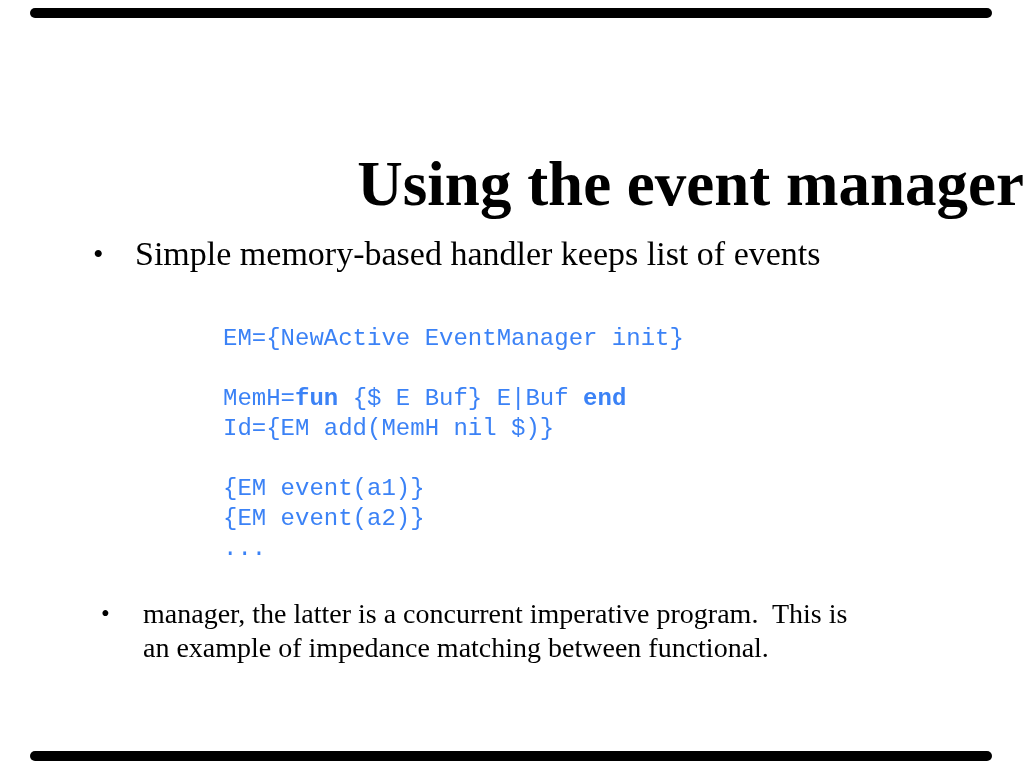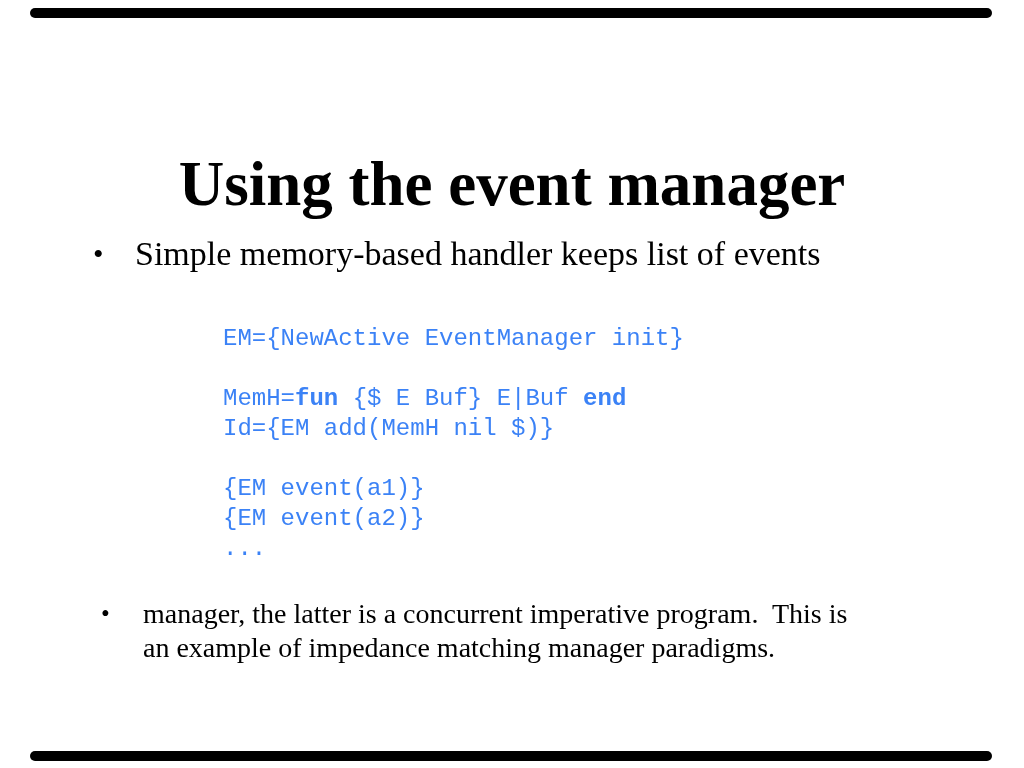--- a/index.html
+++ b/index.html
@@ -25,21 +25,21 @@
     border-radius: 5px;
   }
   #top-bar { top: 8px; }
   #bottom-bar { top: 751px; }
 
   #title {
     position: absolute;
     top: 106px;
     left: 0;
     width: 1024px;
-    text-align: center;
+    text-align: right;
     font-size: 63px;
     line-height: 1.15;
     font-family: "Liberation Serif", serif;
     white-space: pre;
   }
 
   .bullet-row {
     position: absolute;
     display: flex;
     align-items: flex-start;
@@ -98,19 +98,19 @@
     <span class="bullet-marker">•</span>
     <span class="bullet-text">Simple memory-based handler keeps list of events</span>
   </div>
 
   <div id="code-block"><div class="code-line"><span>EM={NewActive EventManager init}</span></div><div class="code-line">&nbsp;</div><div class="code-line"><span>MemH=</span><span class="code-bold">fun</span><span> {$ E Buf} E|Buf </span><span class="code-bold">end</span></div><div class="code-line"><span>Id={EM add(MemH nil $)}</span></div><div class="code-line">&nbsp;</div><div class="code-line"><span>{EM event(a1)}</span></div><div class="code-line"><span>{EM event(a2)}</span></div><div class="code-line"><span>...</span></div></div>
 
   <div id="bullet2-row" class="bullet-row">
     <span class="bullet-marker">•</span>
     <span>
       <span class="para-line" style="display:block">manager, the latter is a concurrent imperative program.  This is</span>
-      <span class="para-line" style="display:block">an example of impedance matching manager paradigms.</span>
+      <span class="para-line" style="display:block">an example of impedance matching between functional.</span>
     </span>
   </div>
 
   <div id="bottom-bar" class="edge-bar"></div>
 
 </div>
 
 </body></html>

